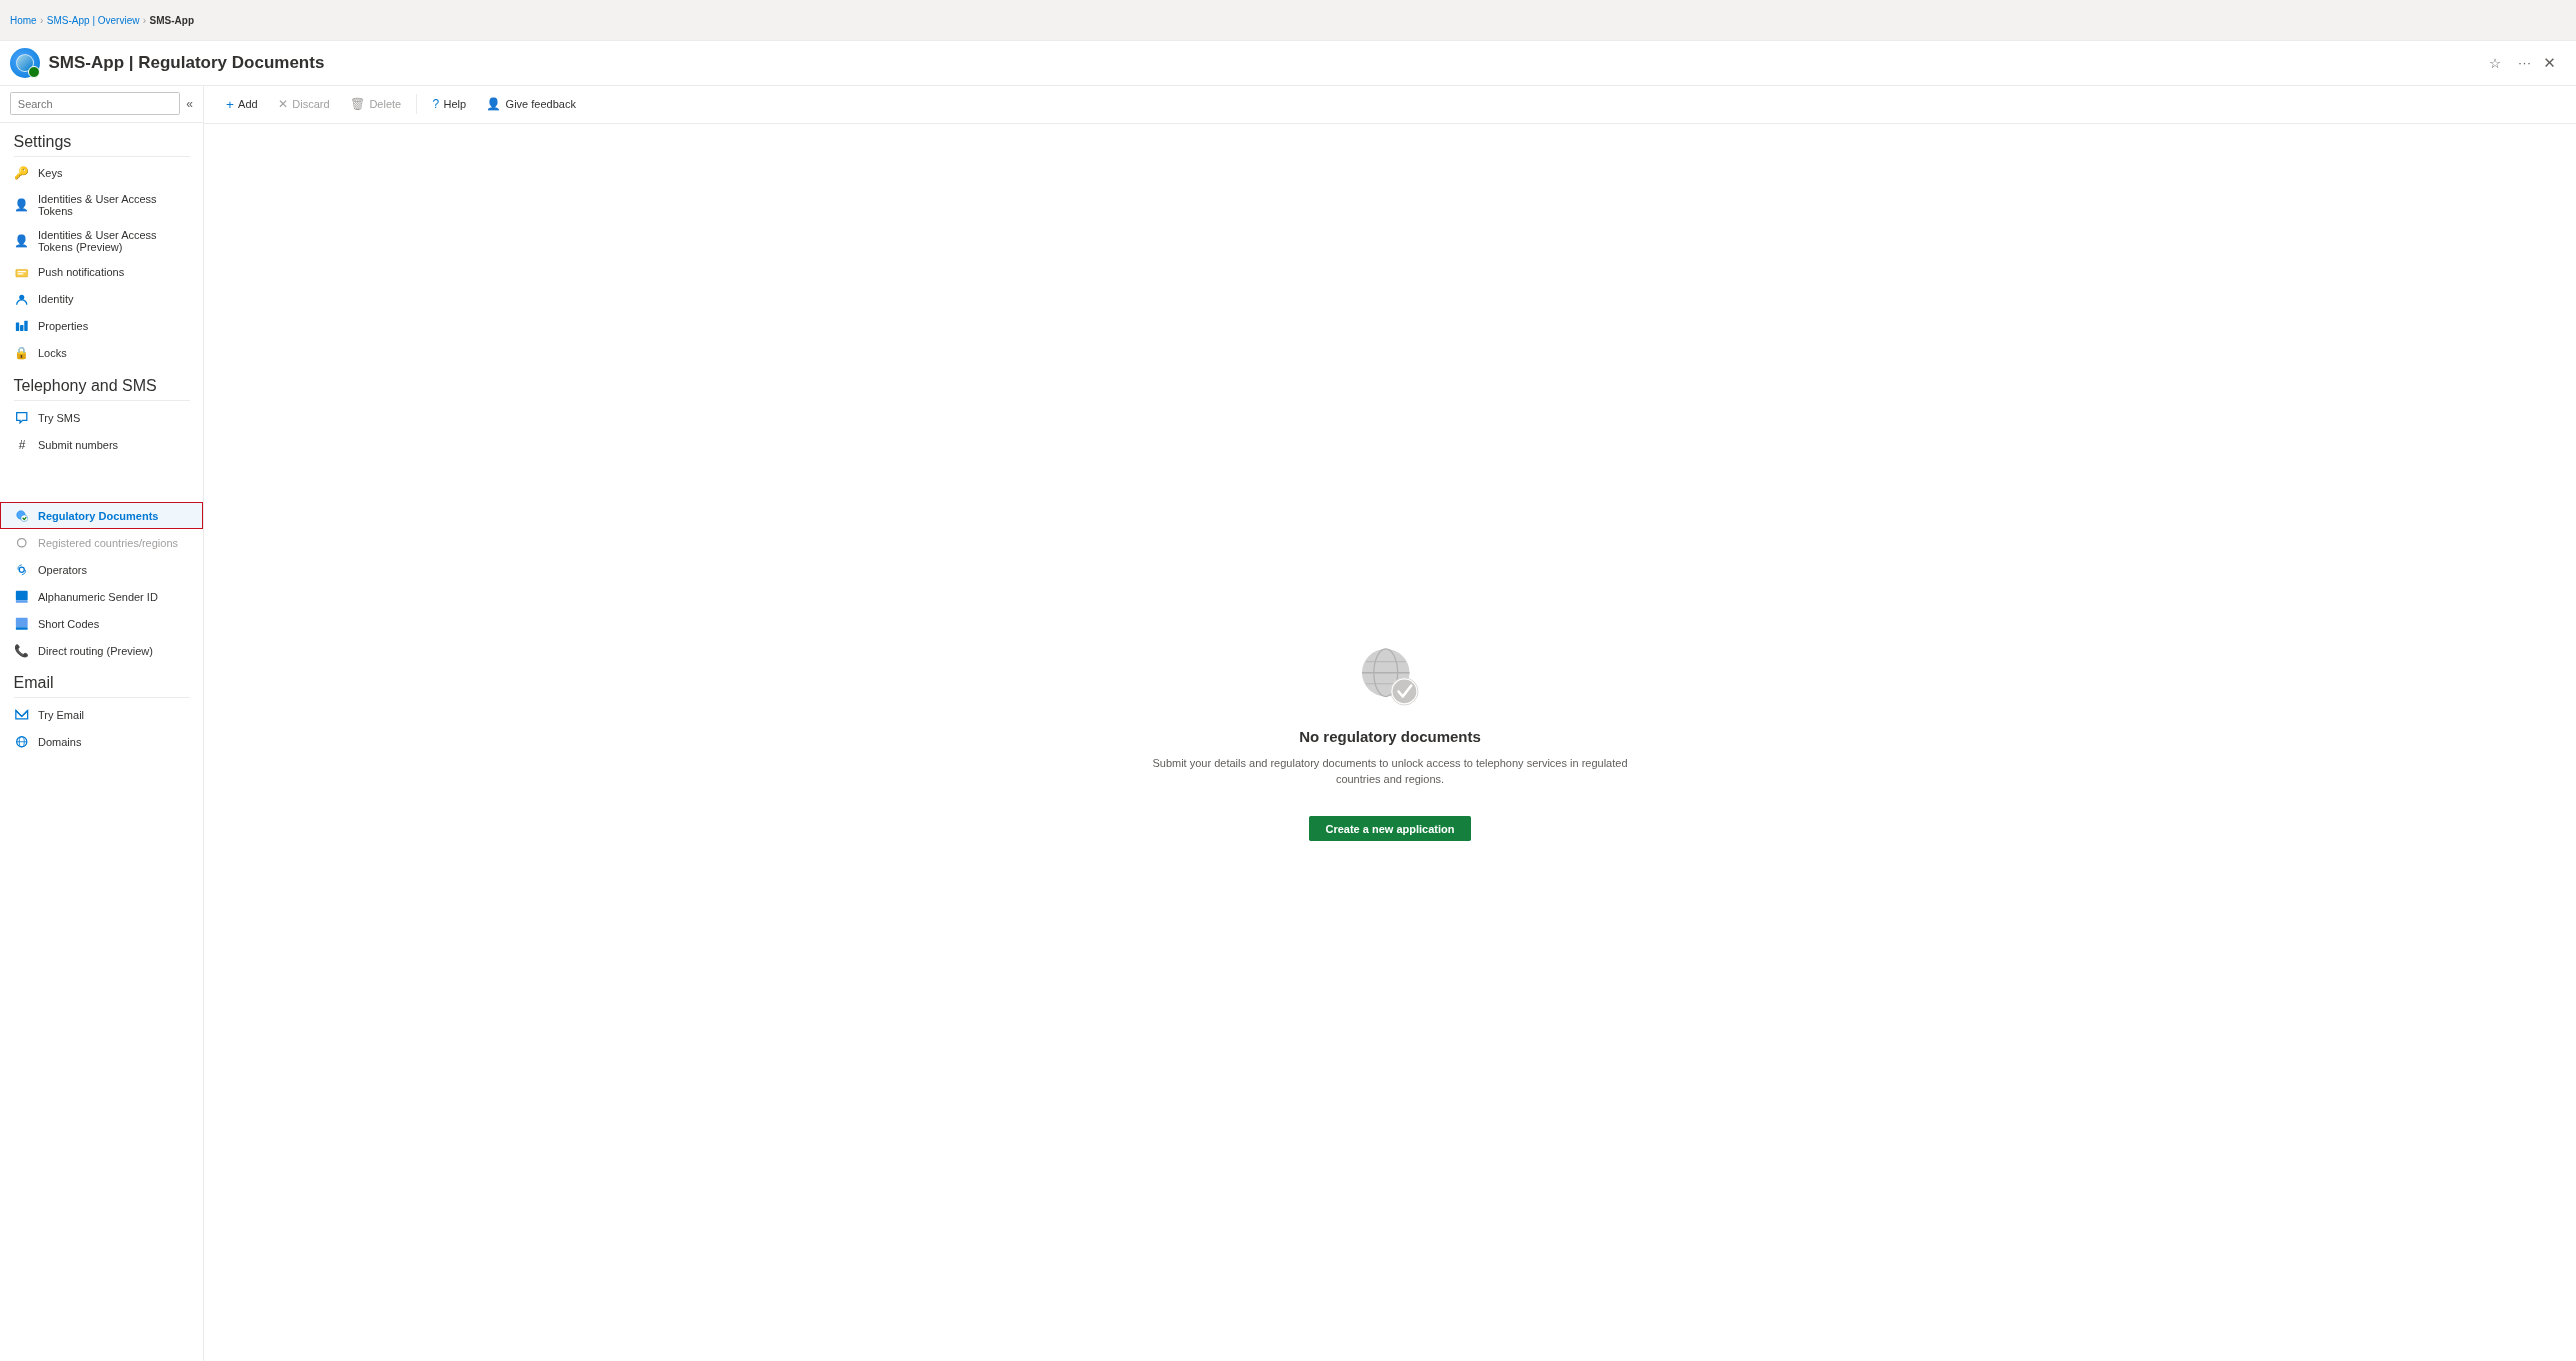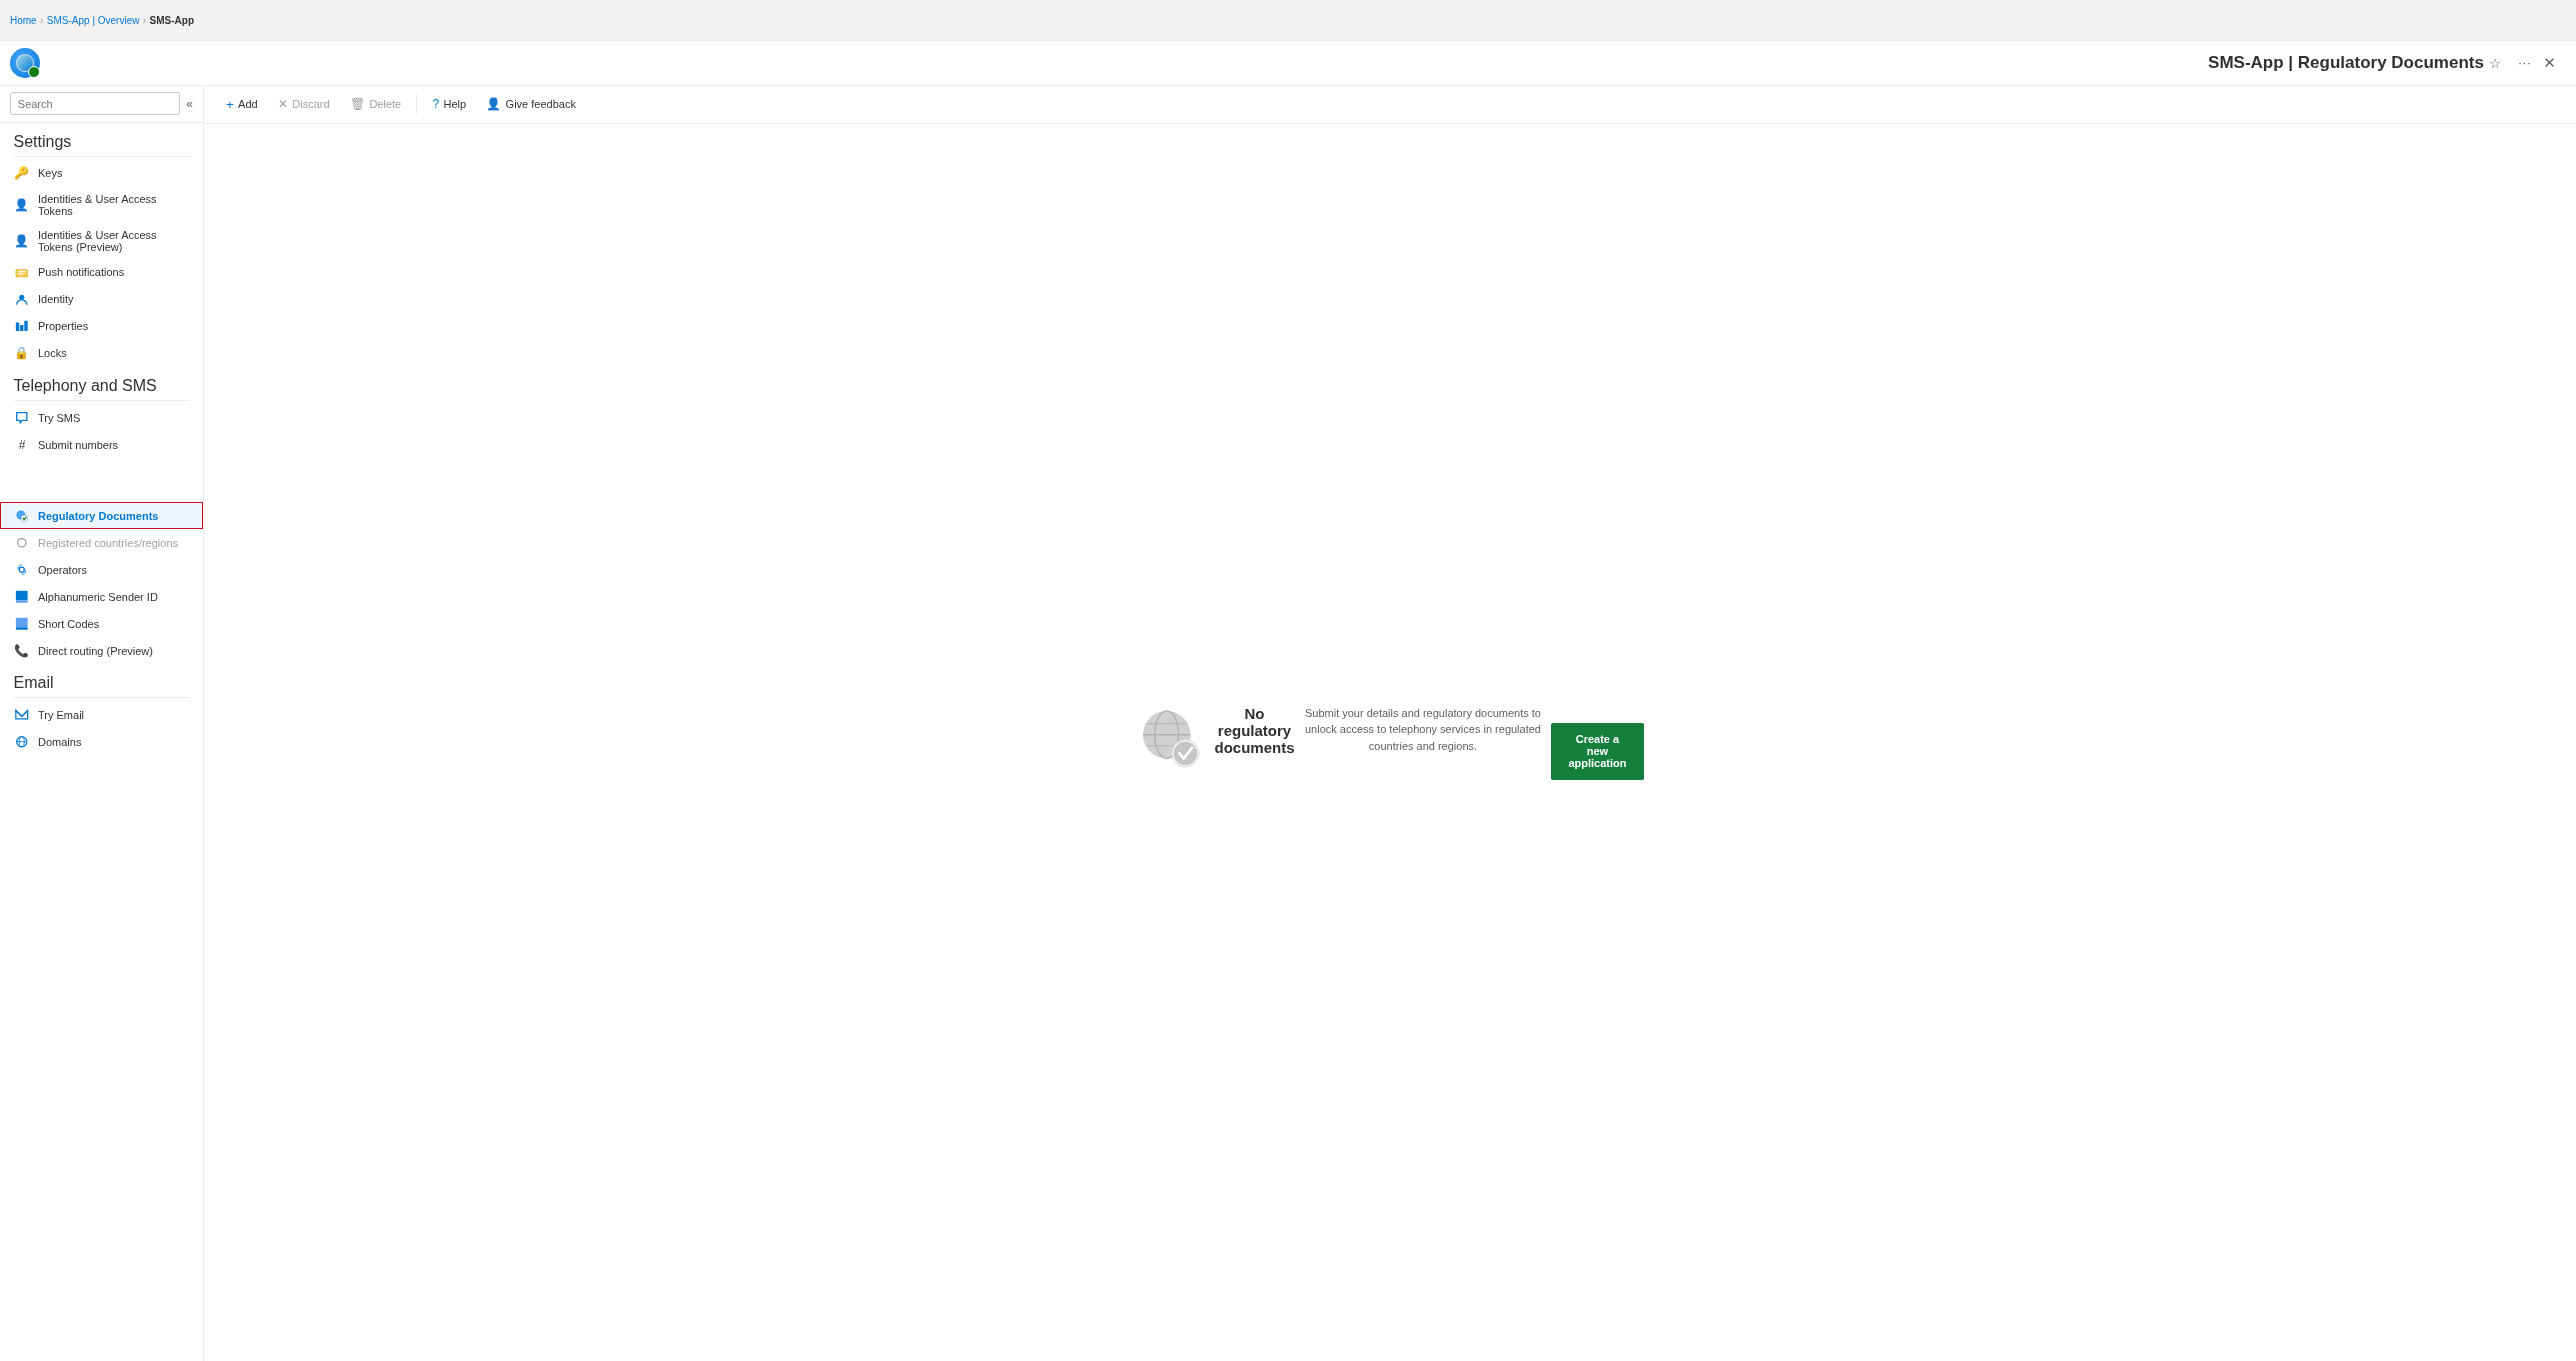--- a/index.html
+++ b/index.html
@@ -47,21 +47,21 @@
       position: absolute;
       bottom: 0; right: 0;
       border: 1.7px solid #fff;
     }
     .app-icon-globe {
       width: 18.6px; height: 18.6px;
       border-radius: 50%;
       border: 1.7px solid rgba(255,255,255,0.7);
       background: linear-gradient(135deg, #a8d8ea, #0078d4);
     }
-    .app-title-group { flex: 1; text-align: right; }
+    .app-title-group { flex: 1; }
     .app-title {
       font-size: 17px;
       font-weight: 600;
       color: #323130;
       line-height: 1.2;
     }
     .app-subtitle { font-size: 10px; color: #605e5c; }
     .header-actions { display: flex; align-items: center; gap: 6.8px; }
     .header-icon-btn {
       background: none; border: none; cursor: pointer;
@@ -185,21 +185,22 @@
       flex: 1;
       display: flex;
       flex-direction: column;
       align-items: center;
       justify-content: center;
       padding: 34px;
     }
 
     .empty-state {
       display: flex;
-      flex-direction: row;
+      flex-direction: column;
+      align-items: center;
       gap: 10px;
       max-width: 507px;
       text-align: center;
     }
 
     .empty-icon {
       width: 68px; height: 68px;
       margin-bottom: 6.8px;
       position: relative;
     }

